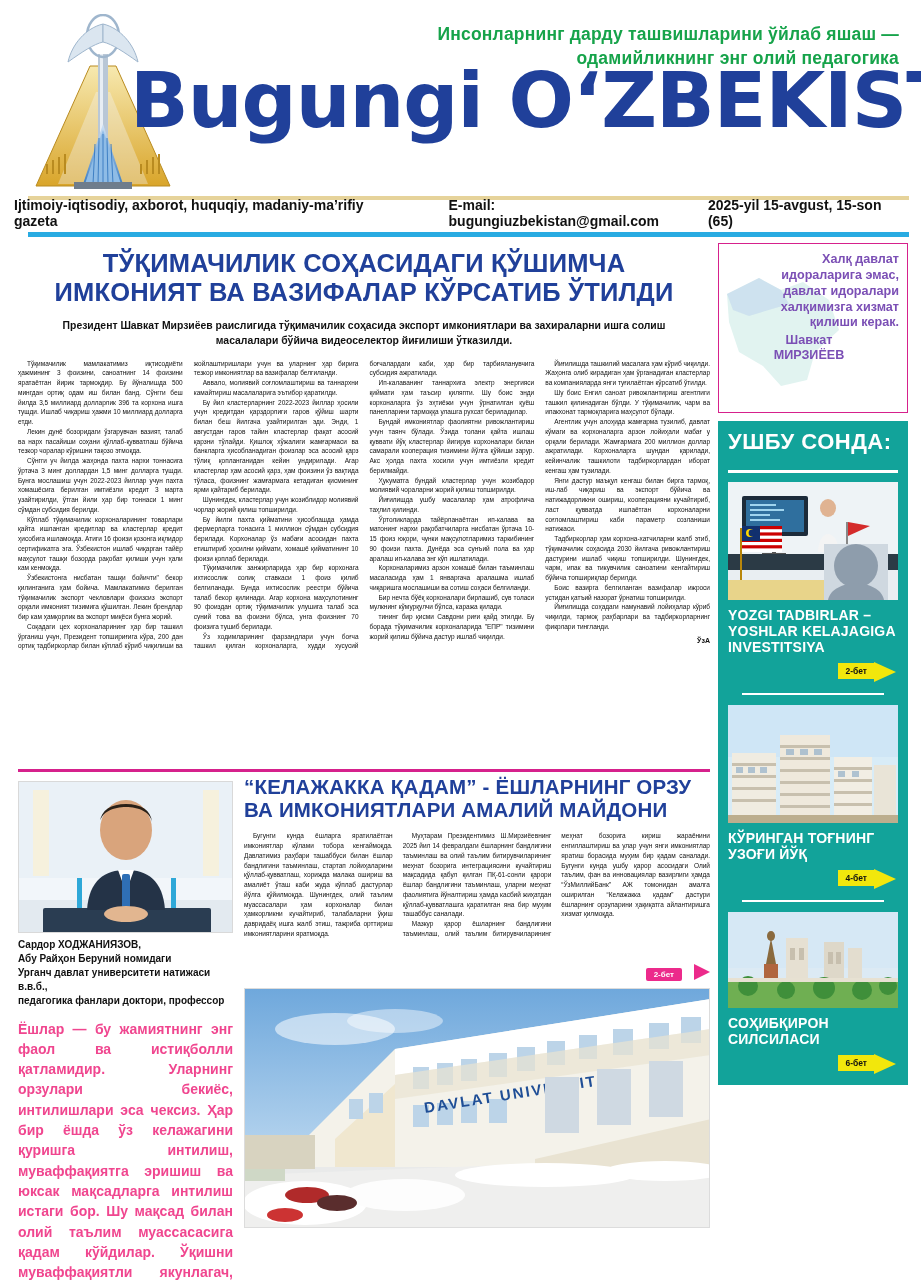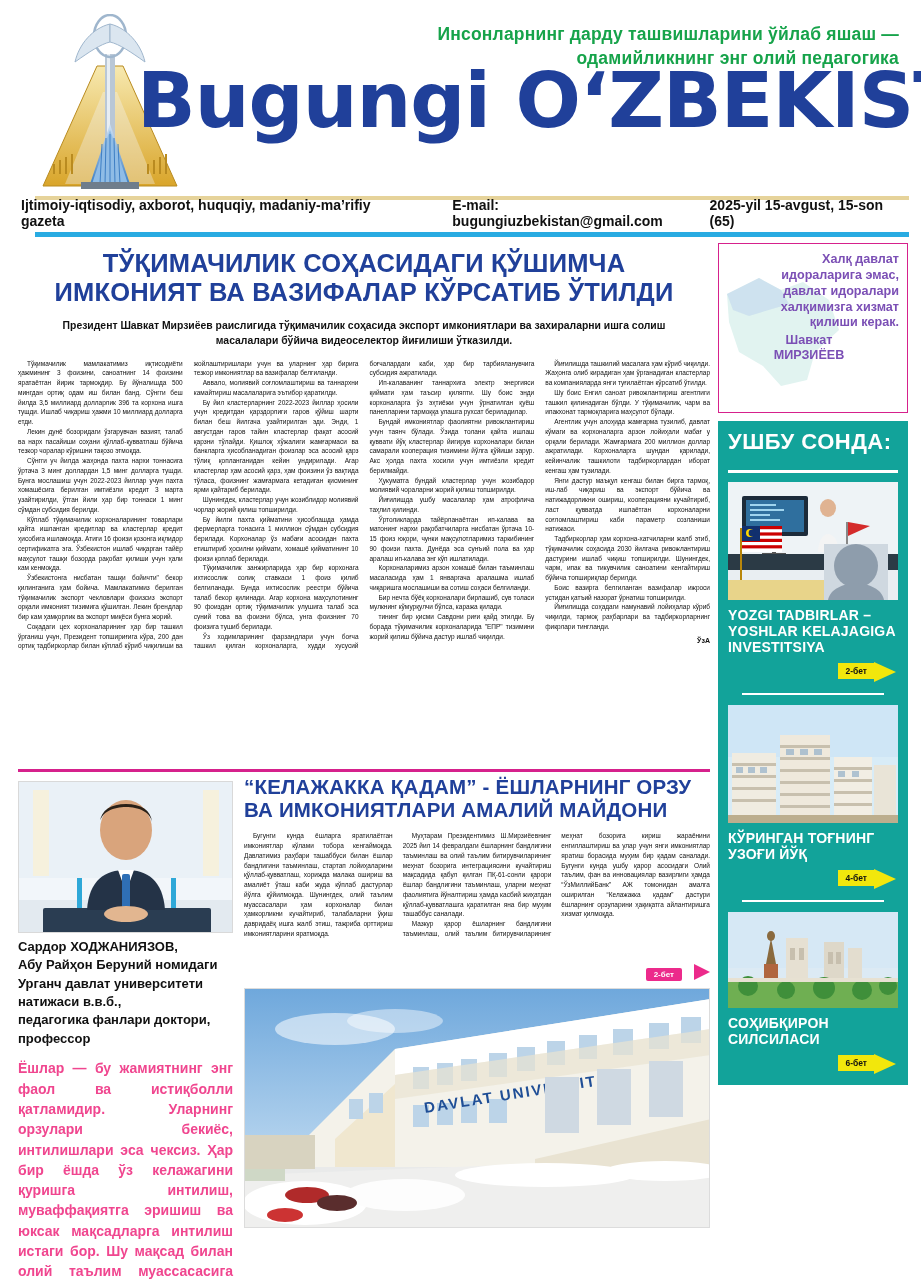--- a/index.html
+++ b/index.html
@@ -2,21 +2,21 @@
 <html><head>
 <meta charset="utf-8">
 <style>
   html,body{margin:0;padding:0;}
   body{
     width:921px;height:1280px;overflow:hidden;
     background:#ffffff;
     font-family:"Liberation Sans","DejaVu Sans",sans-serif;
     color:#111;
   }
-  .page{position:relative;width:921px;height:1280px;box-sizing:border-box;padding-left:7px;}
+  .page{position:relative;width:921px;height:1280px;box-sizing:border-box;}
 
   
   .masthead{position:relative;height:190px;}
   .emblem{
     position:absolute;left:28px;top:14px;width:150px;height:178px;
   }
   .slogan{
     position:absolute;right:22px;top:22px;width:620px;
     text-align:right;color:#16a34a;
     font-size:17.5px;font-weight:700;line-height:1.38;letter-spacing:.2px;
@@ -73,21 +73,21 @@
   .mag-rule{height:3px;background:#d6218c;margin:10px 0 0 0;}
 
   
   .art2{position:relative;margin-top:9px;}
   .a2-left{position:absolute;left:0;top:0;width:215px;}
   .portrait{
     width:215px;height:152px;border:1px solid #d9d9d9;box-sizing:border-box;
     position:relative;overflow:hidden;background:#eef3f7;
   }
   .cap{
-    font-size:13px;font-weight:700;line-height:1.42;margin-top:5px;color:#111;
+    font-size:10px;font-weight:700;line-height:1.42;margin-top:5px;color:#111;
   }
   .pinktext{
     margin-top:10px;color:#f0468f;font-size:14px;font-weight:700;
     line-height:1.45;text-align:justify;
   }
   .a2-right{position:absolute;left:226px;top:-6px;width:466px;}
   .a2-title{
     color:#20409a;font-size:20.5px;font-weight:700;line-height:1.14;
     letter-spacing:.2px;margin:0 0 10px 0;
   }

